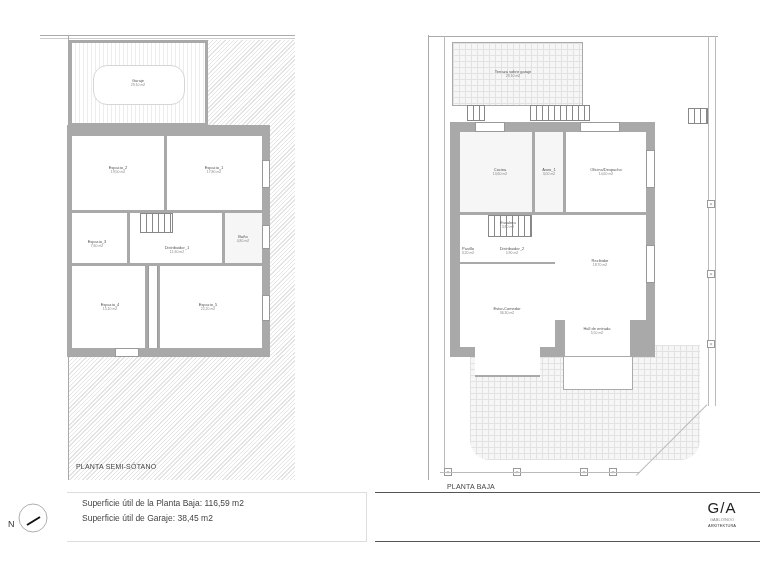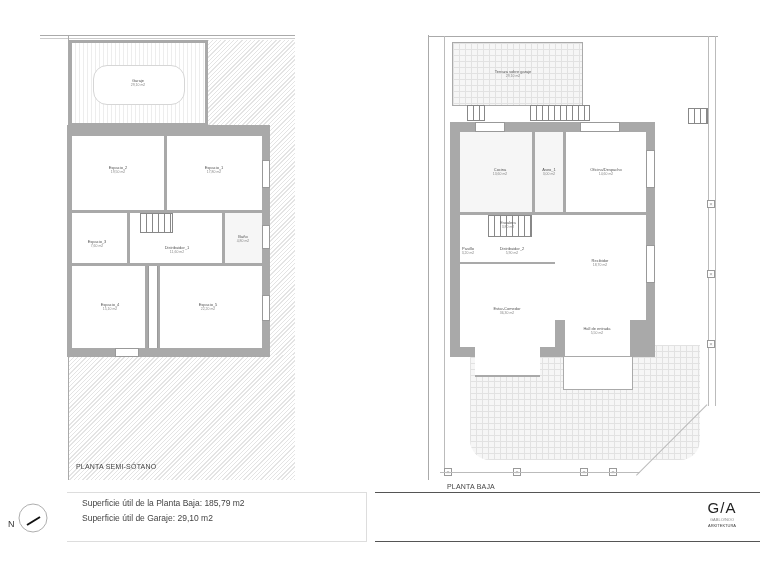--- a/index.html
+++ b/index.html
@@ -138,21 +138,21 @@
 
 <div class="abs" style="left:8px;top:500px;width:40px;height:40px;">
   <svg width="40" height="40" viewBox="0 0 40 40">
     <circle cx="25" cy="18" r="14" fill="none" stroke="#999" stroke-width="0.8"></circle>
     <line x1="19" y1="25" x2="32" y2="17" stroke="#111" stroke-width="2"></line>
   </svg>
 </div>
 <div class="abs" style="left:8px;top:519px;font-size:9px;color:#333;">N</div>
 
 <div class="info">
-  <div style="margin-top:3px;">Superficie útil de la Planta Baja: 185,79 m2</div>
-  <div>Superficie útil de Garaje: 29,10 m2</div>
+  <div style="margin-top:3px;">Superficie útil de la Planta Baja: 116,59 m2</div>
+  <div>Superficie útil de Garaje: 38,45 m2</div>
 </div>
 
 <div class="abs" style="left:700px;top:500px;text-align:center;width:44px;">
   <div style="font-size:15px;color:#222;letter-spacing:1px;line-height:15px;">G/A</div>
   <div style="font-size:4px;color:#888;margin-top:2px;">GABLO/NOO</div>
   <div style="font-size:4px;color:#444;margin-top:1px;">ARKITEKTURA</div>
 </div>
 
 </body></html>

